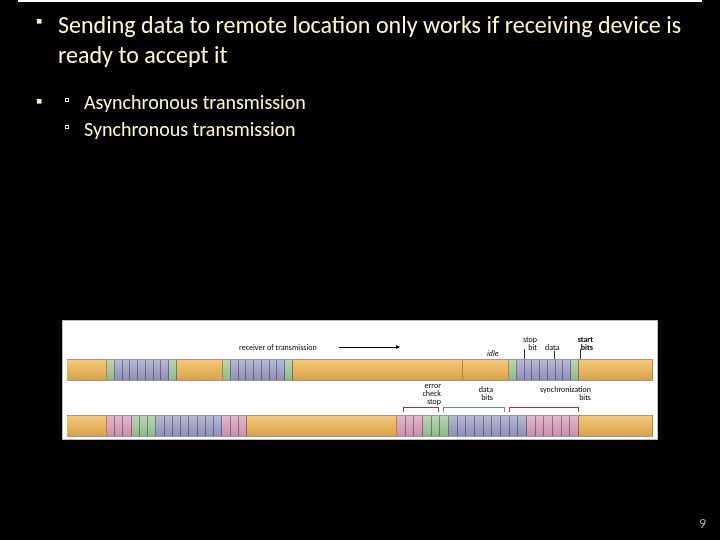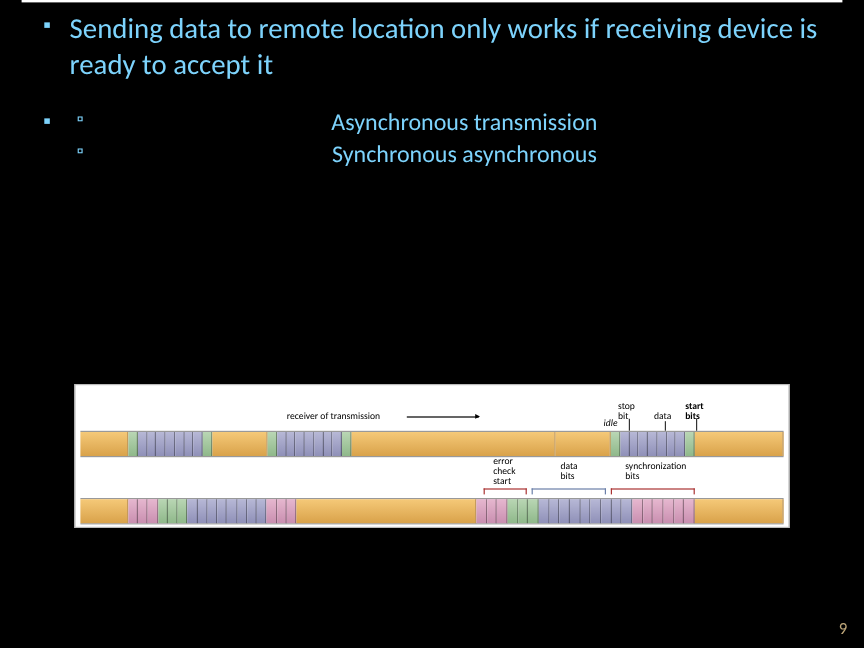--- a/index.html
+++ b/index.html
@@ -1,30 +1,30 @@
 <!DOCTYPE html>
 <html><head>
 <meta charset="utf-8">
 <style>
   * { margin: 0; padding: 0; box-sizing: border-box; }
   html, body { width: 720px; height: 540px; background: #000; font-family: Calibri, "Segoe UI", sans-serif; color: #000; overflow: hidden; }
   .slide { width: 720px; height: 540px; background: #000; position: relative; }
   .title { color: #fff; font-family: Consolas, "Courier New", monospace; font-size: 28px; padding: 10px 18px 2px 18px; line-height: 1.15; }
   .title-underline { height: 2px; background: #fff; margin: 0 18px 8px 18px; }
-  .content { padding: 0 30px 0 30px; color: #7dd3fc; }
+  .content { padding: 0 30px 0 30px; color: #fef9c3; }
   ul.top { list-style: none; }
   ul.top > li { position: relative; padding-left: 28px; font-size: 24px; line-height: 1.25; margin-bottom: 6px; }
   ul.top > li::before { content: "▪"; position: absolute; left: 6px; top: 0; font-size: 18px; }
-  ul.sub { list-style: none; margin-top: 20px; text-align: center; }
+  ul.sub { list-style: none; margin-top: 20px; }
   ul.sub > li { position: relative; padding-left: 26px; font-size: 20px; line-height: 1.25; margin-bottom: 2px; }
   ul.sub > li::before { content: "▫"; position: absolute; left: 6px; top: 0; font-size: 16px; }
   .diagram-wrap { position: absolute; left: 62px; top: 320px; width: 596px; }
   .diagram { background: #fff; border: 1px solid #bbb; padding: 8px 4px 2px 4px; }
   .labels-row { position: relative; height: 30px; font-size: 8px; color: #000; }
-  .lbl { position: absolute; text-align: left; line-height: 1.0; }
+  .lbl { position: absolute; text-align: right; line-height: 1.0; }
   .arrow-line { position: absolute; height: 1px; background: #000; }
   .arrow-line::after { content: ""; position: absolute; right: -1px; top: -2px; border-left: 4px solid #000; border-top: 2.5px solid transparent; border-bottom: 2.5px solid transparent; }
   .band { position: relative; height: 22px; display: flex; border-top: 1px solid #999; border-bottom: 1px solid #999; }
   .seg { height: 100%; }
   .seg.or { background: linear-gradient(#f5c978, #d9a24a); border-right: 1px solid #b8863a; }
   .seg.grp { display: flex; }
   .bit { flex: 1 1 auto; border-right: 1px solid rgba(0,0,0,0.35); }
   .bit.b { background: linear-gradient(#b7b8d6, #8f90b8); }
   .bit.g { background: linear-gradient(#b9d6b4, #8fb88a); }
   .bit.p { background: linear-gradient(#e6b7cf, #c98fb0); }
@@ -46,38 +46,38 @@
 
 <div class="slide">
   <div class="title-underline"></div>
 
   <div class="content">
     <ul class="top">
       <li>Sending data to remote location only works if receiving device is ready to accept it</li>
       <li>
         <ul class="sub">
           <li>Asynchronous transmission</li>
-          <li>Synchronous asynchronous</li>
+          <li>Synchronous transmission</li>
         </ul>
       </li>
     </ul>
   </div>
 
   <div class="diagram-wrap">
     <div class="diagram">
 
       <div class="labels-row">
         <span class="lbl" style="left:172px; top:14px;">receiver of transmission</span>
         <div class="arrow-line" style="left:272px; top:18px; width:60px;"></div>
         <span class="lbl" style="left:448px; top:6px; width:22px; white-space:pre;">stop
 bit</span>
         <span class="lbl" style="left:478px; top:14px;">data</span>
         <span class="lbl" style="left:504px; top:6px; width:22px; white-space:pre;font-weight:bold;">start
 bits</span>
-        <span class="lbl" style="left:436px; top:20px;font-style:italic;">idle</span>
+        <span class="lbl" style="left:420px; top:20px;font-style:italic;">idle</span>
         <div class="diag-line" style="left:457px; top:20px; height:10px;"></div>
         <div class="diag-line" style="left:487px; top:22px; height:8px;"></div>
         <div class="diag-line" style="left:513px; top:20px; height:10px;"></div>
       </div>
 
       <div class="band">
         <div class="seg or" style="width:40px;"></div>
         <div class="seg grp" style="width:70px;">
           <div class="bit g"></div>
             <div class="bit b"></div>
@@ -113,21 +113,21 @@
             <div class="bit b"></div>
             <div class="bit b"></div>
             <div class="bit g"></div>
         </div>
         <div class="seg or" style="flex:1;"></div>
       </div>
 
       <div class="labels-row" style="height:26px;">
         <span class="lbl" style="left:344px; top:0; width:30px; white-space:pre;">error
 check
-start</span>
+stop</span>
         <span class="lbl" style="left:400px; top:4px; width:26px; white-space:pre;">data
 bits</span>
         <span class="lbl" style="left:454px; top:4px; width:70px; white-space:pre;">synchronization
 bits</span>
       </div>
 
       <div class="bracket-row" style="height:8px;">
         <div class="bracket red" style="left:336px; width:36px;"></div>
         <div class="bracket blue" style="left:376px; width:62px;"></div>
         <div class="bracket red" style="left:442px; width:70px;"></div>

